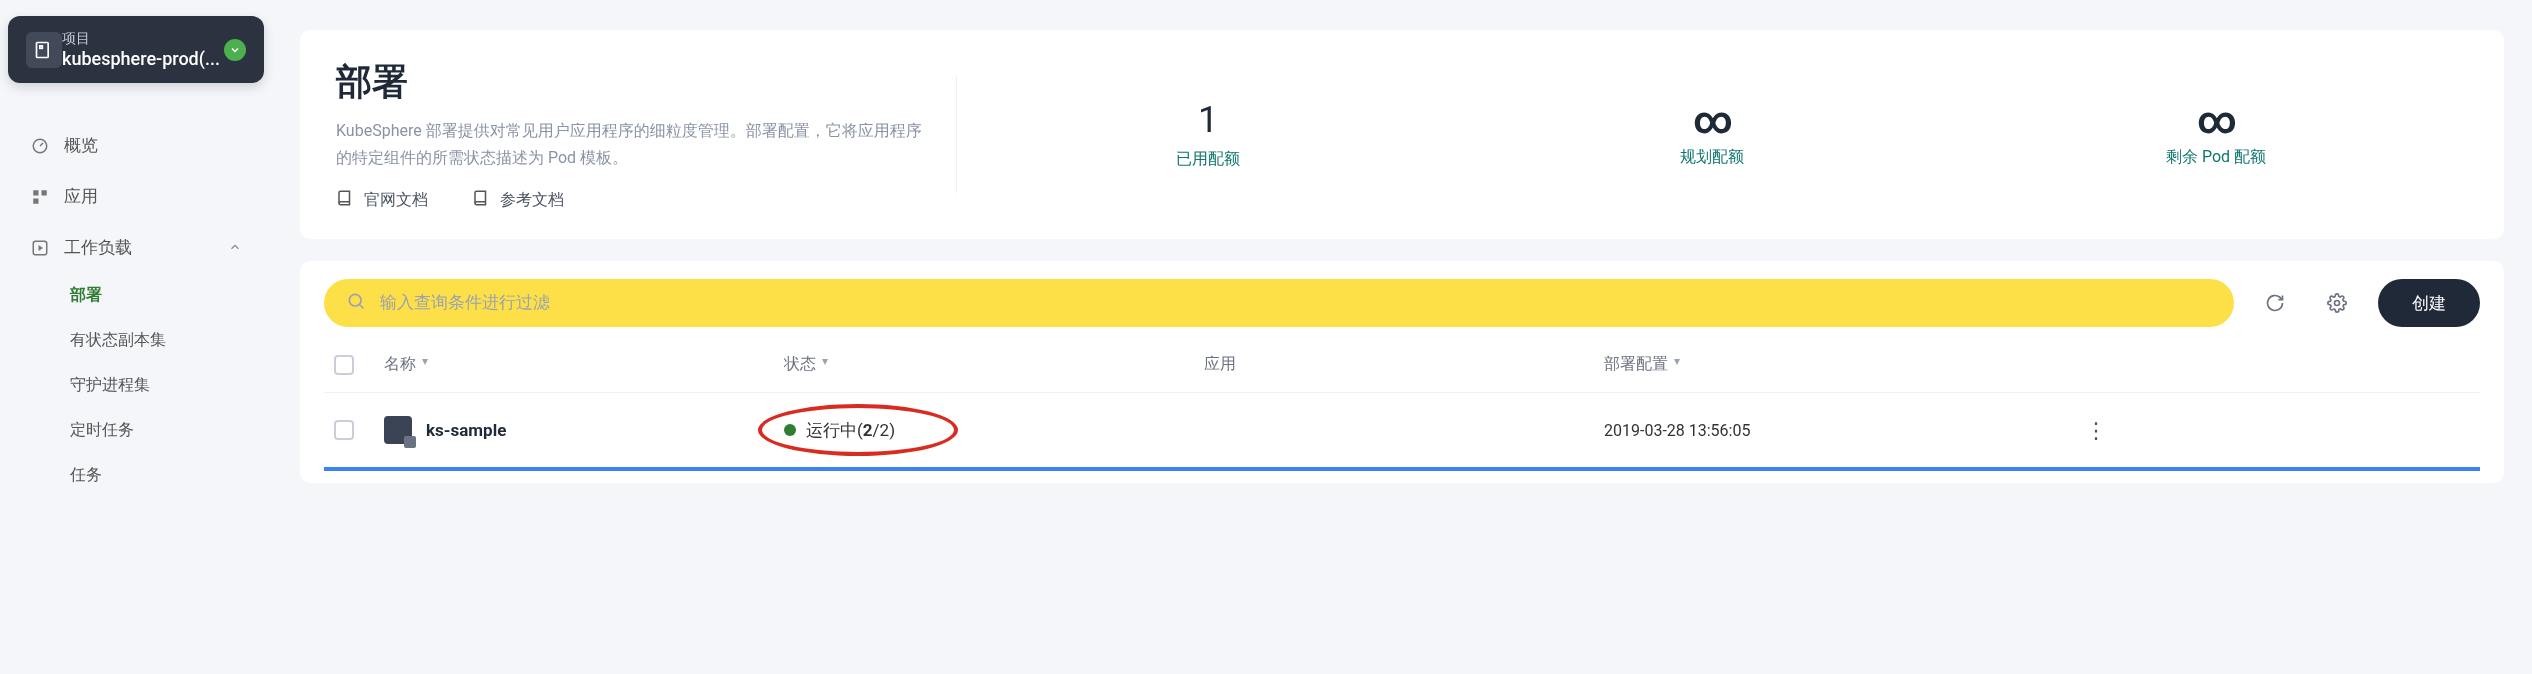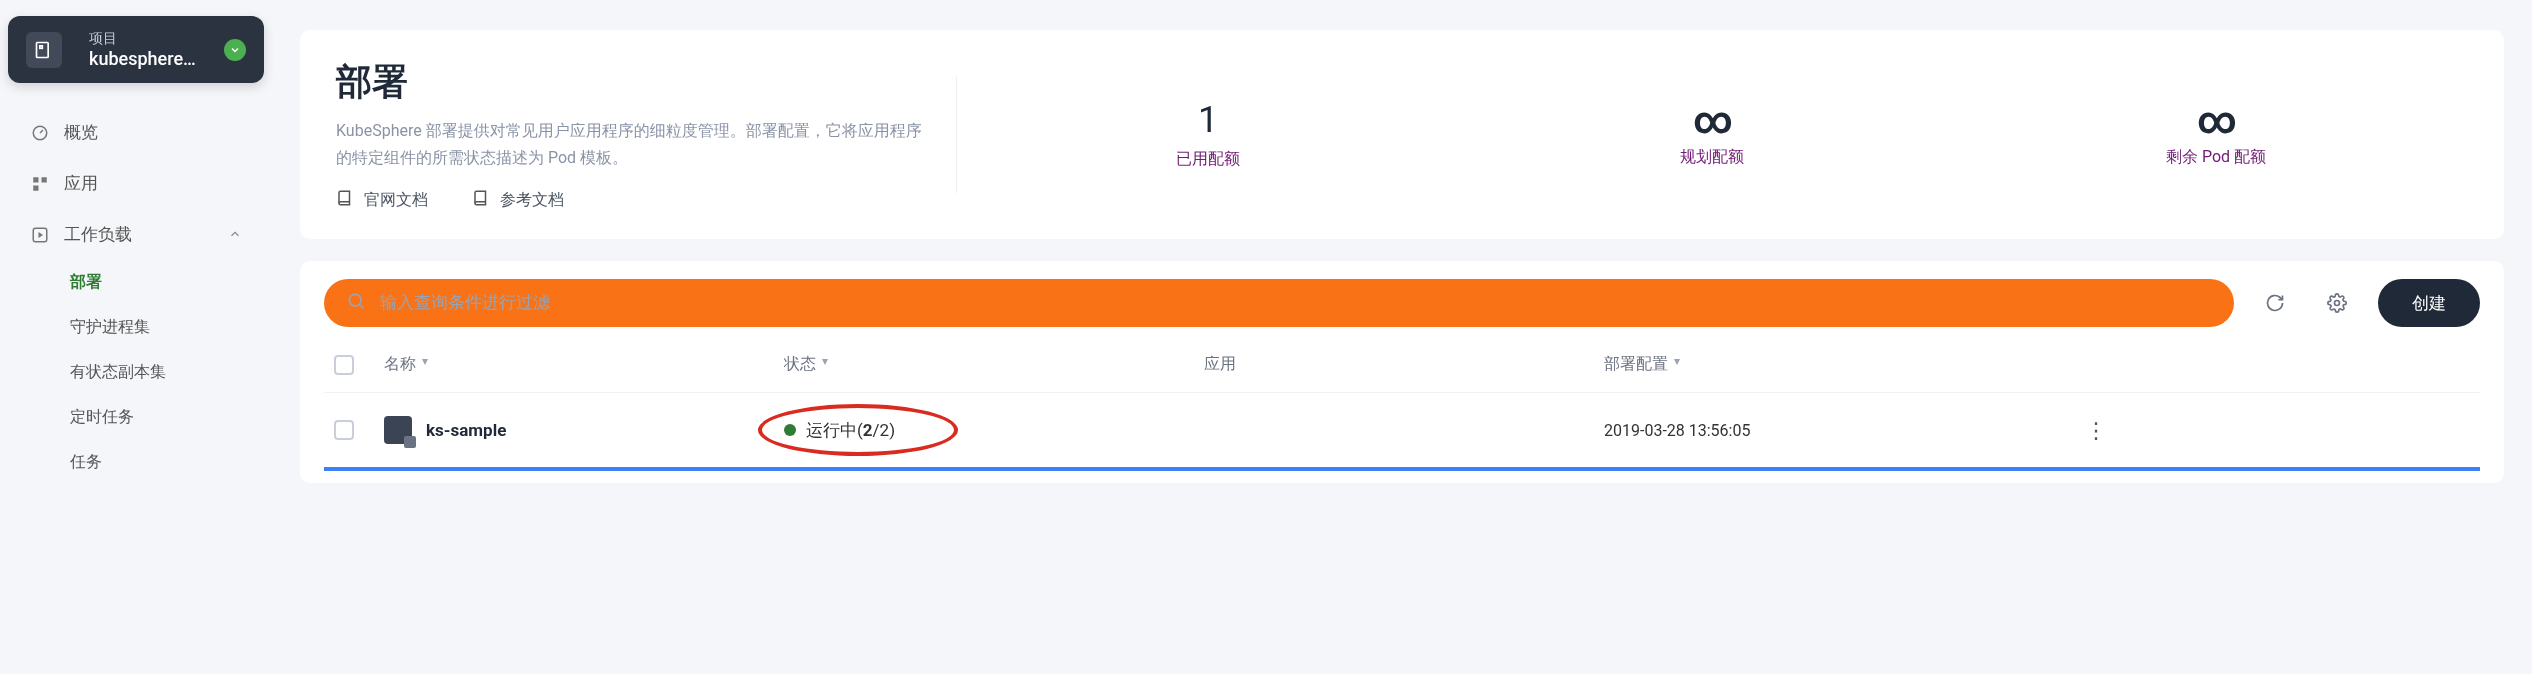--- a/index.html
+++ b/index.html
@@ -17,22 +17,22 @@
   background: #f5f6fa;
   padding: 16px 8px;
   flex-shrink: 0;
 }
 .project-card {
   background: #2c3340;
   border-radius: 12px;
   padding: 14px 18px;
   display: flex;
   align-items: center;
-  gap: 27px;
-  margin-bottom: 24px;
+  gap: 0;
+  margin-bottom: 37px;
   box-shadow: 0 4px 12px rgba(0,0,0,0.15);
 }
 .project-icon {
   width: 36px;
   height: 36px;
   background: #424a59;
   border-radius: 6px;
   display: flex;
   align-items: center;
   justify-content: center;
@@ -74,26 +74,26 @@
 .doc-link { display: flex; align-items: center; gap: 10px; color: #4b5563; font-size: 16px; cursor:pointer; }
 .doc-link .book-icon { color:#555; }
 
 .stats { flex: 1; display: flex; position: relative; }
 .stats::before {
   content: ""; position: absolute; left: 0; top: 12%; bottom: 12%;
   width: 1px; background: #eceff4;
 }
 .stat { flex: 1; display: flex; flex-direction: column; align-items: center; justify-content: center; gap: 8px; }
 .stat-value { font-size: 36px; font-weight: 400; color: #1f2937; }
-.stat-label { font-size: 16px; color: #701a75; }
+.stat-label { font-size: 16px; color: #0f766e; }
 
 .table-card { background: #fff; border-radius: 10px; padding: 18px 24px 12px; }
 .toolbar { display: flex; align-items: center; gap: 20px; margin-bottom: 10px; }
 .search-wrap {
-  flex: 1; background: #f97316; border-radius: 24px; height: 48px;
+  flex: 1; background: #fde047; border-radius: 24px; height: 48px;
   display: flex; align-items: center; padding: 0 22px; gap: 14px;
 }
 .search-wrap input {
   border: none; outline: none; background: transparent; flex: 1;
   font-size: 17px; color: #333;
 }
 .search-wrap input::placeholder { color: #9aa3b2; }
 .icon-btn {
   width: 42px; height: 42px; border-radius: 50%; display:flex; align-items:center; justify-content:center;
   color: #6b7280; cursor: pointer;
@@ -188,22 +188,22 @@
       </span>
       <span>工作负载</span>
       <span class="nav-arrow">
         <svg width="14" height="14" viewBox="0 0 24 24" fill="none" stroke="currentColor" stroke-width="2">
             <polyline points="18 15 12 9 6 15"></polyline>
           </svg>
       </span>
     </li>
     <ul class="nav-sub">
       <li class="nav-sub-item active">部署</li>
+      <li class="nav-sub-item">有状态副本集</li>
       <li class="nav-sub-item">守护进程集</li>
-      <li class="nav-sub-item">有状态副本集</li>
       <li class="nav-sub-item">定时任务</li>
       <li class="nav-sub-item">任务</li>
     </ul>
   </ul>
 </aside>
 
 <main class="main">
   <section class="header-card">
     <div class="header-left">
       <h1 class="page-title">部署</h1>

